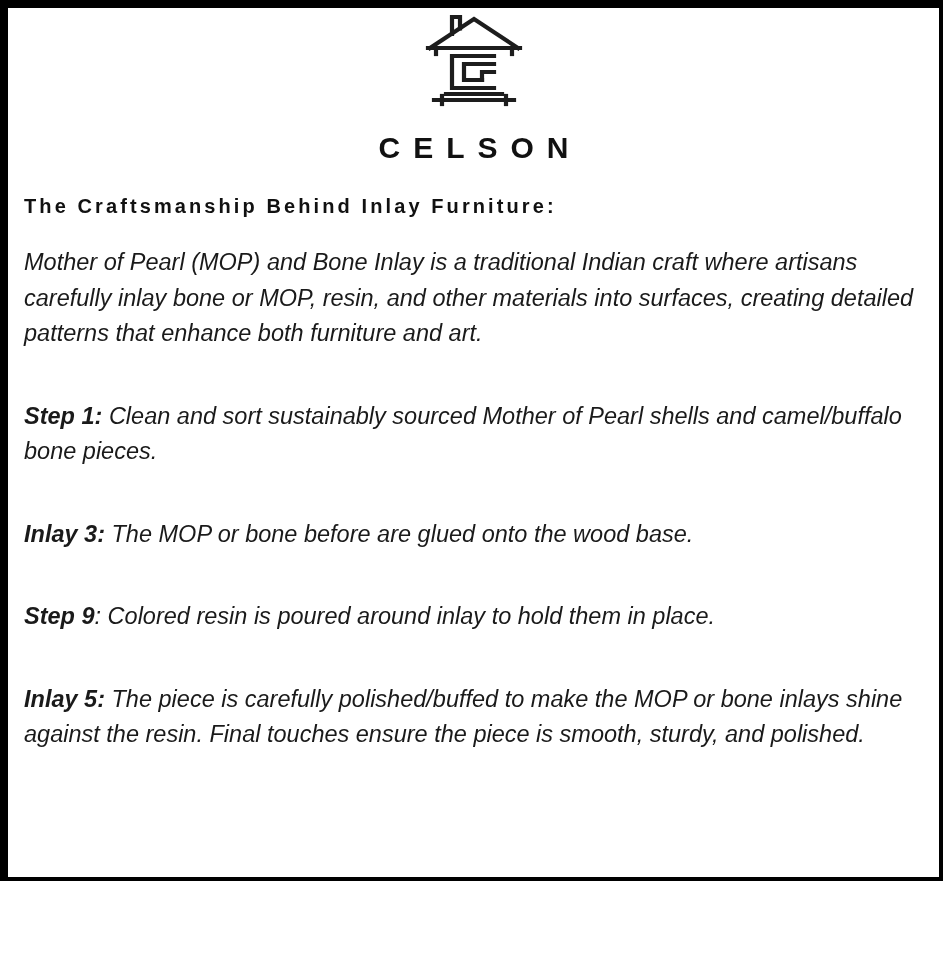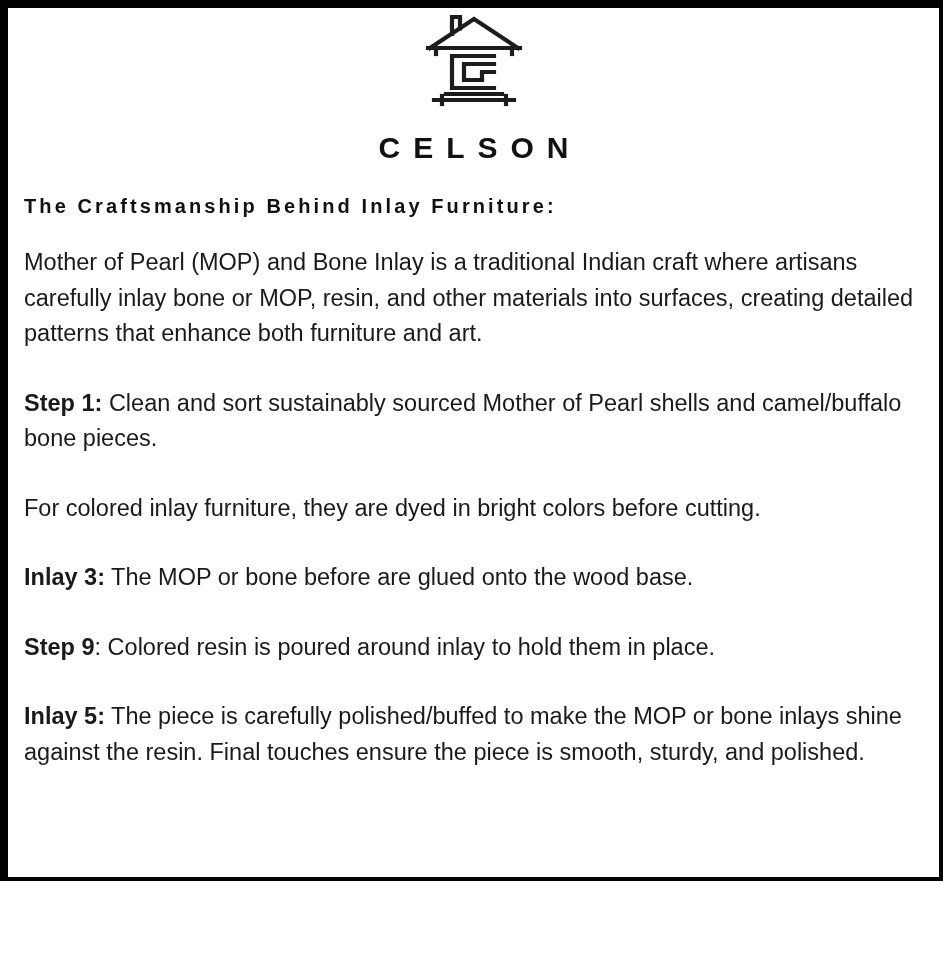--- a/index.html
+++ b/index.html
@@ -87,30 +87,31 @@
     letter-spacing: 3.1px;
     color: #111111;
     line-height: 1.1;
     white-space: nowrap;
   }
 
   
   .body-block {
     margin: 0 0 0 8px;
     width: 890px;
+    font-style: italic;
   }
   .para {
     font-family: "Liberation Sans", sans-serif;
     font-size: 23.5px;
     line-height: 35.5px;
     color: #1a1a1a;
     margin: 0;
   }
   .para.intro { margin-top: 28px; }
-  .para.gap   { margin-top: 34px; }
+  .para.gap   { margin-top: 47px; }
   .para b { font-weight: 700; }
   .para .plain { font-weight: 400; }
 
   .logo-mark svg { display: block; }
 </style>
 </head>
 <body>
 
 <div class="page">
 
@@ -154,23 +155,20 @@
     <div class="body-block">
 
       <p class="para intro">
         <b></b><span class="plain"></span><span>Mother of Pearl (MOP) and Bone Inlay is a traditional Indian craft where artisans carefully inlay bone or MOP, resin, and other materials into surfaces, creating detailed patterns that enhance both furniture and art.</span>
       </p>
 
       <p class="para gap">
         <b>Step 1:</b><span class="plain"></span><span> Clean and sort sustainably sourced Mother of Pearl shells and camel/buffalo bone pieces.</span>
       </p>
 
-      <p class="para gap">
-        <b></b><span class="plain"></span><span>For colored inlay furniture, they are dyed in bright colors before cutting.</span>
-      </p>
 
 
       <p class="para gap">
         <b>Inlay 3:</b><span class="plain"></span><span> The MOP or bone before are glued onto the wood base.</span>
       </p>
 
       <p class="para gap">
         <b>Step 9</b><span class="plain">:</span><span> Colored resin is poured around inlay to hold them in place.</span>
       </p>
 

